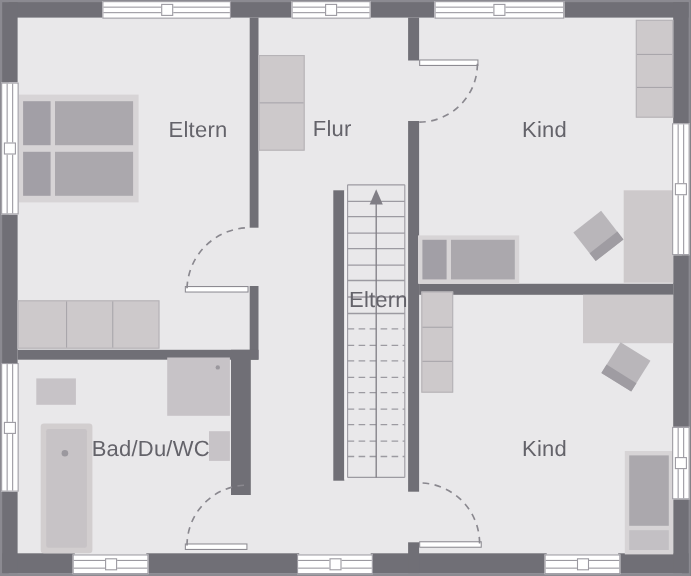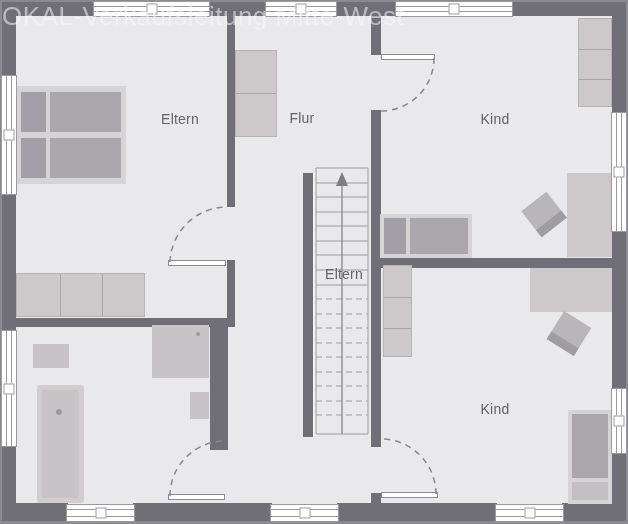--- a/index.html
+++ b/index.html
@@ -39,21 +39,21 @@
   .win .mull{position:absolute;width:11px;height:11px;background:#fff;border:1px solid var(--line);left:50%;top:50%;transform:translate(-50%,-50%);}
   .door-leaf{position:absolute;background:#fff;border:1px solid #8d8b92;z-index:5;}
   .white-strip{position:absolute;background:#f2f1f3;z-index:2;}
   #svg-overlay{position:absolute;left:0;top:0;z-index:6;pointer-events:none;}
   .arc{fill:none;stroke:var(--dash);stroke-width:1.5;stroke-dasharray:6 5;}
   .tread{stroke:var(--line);stroke-width:1.2;}
   .tread.dashed{stroke-dasharray:6 4;}
   .stair-edge{stroke:var(--line);stroke-width:1;}
   .walkline{stroke:#807e85;stroke-width:1.2;}
   .arrowhead{fill:#807e85;}
-  .room-label{position:absolute;z-index:7;color:var(--label-text);font-size:14px;
+  .room-label{position:absolute;z-index:7;color:var(--label-text);font-size:20px;
     transform:translate(-50%,-50%);white-space:nowrap;letter-spacing:0.2px;}
   .watermark{position:absolute;left:2px;top:1px;z-index:10;color:var(--watermark);
     font-size:26px;white-space:nowrap;letter-spacing:0.5px;}
 </style>
 </head>
 <body>
 
 <div id="plan">
 
   <div class="floor" style="left:8px;top:3px;width:612px;height:518px;"></div>
@@ -228,17 +228,17 @@
     <path class="arc" d="M 170 262 A 57 57 0 0 1 227 207"></path>
     <path class="arc" d="M 434 58 A 53 53 0 0 1 381 111"></path>
     <path class="arc" d="M 436 494 A 55 55 0 0 0 381 439"></path>
     <path class="arc" d="M 170 496 A 55 55 0 0 1 225 441"></path>
   </svg>
 
   <div class="room-label" style="left:180px;top:119px;">Eltern</div>
   <div class="room-label" style="left:302px;top:118px;">Flur</div>
   <div class="room-label" style="left:495px;top:119px;">Kind</div>
   <div class="room-label" style="left:344px;top:274px;">Eltern</div>
+  <div class="room-label" style="left:137px;top:409px;">Bad/Du/WC</div>
   <div class="room-label" style="left:495px;top:409px;">Kind</div>
 
-  <div class="watermark">OKAL-Verkaufsleitung Mitte-West</div>
 
 </div>
 
 </body></html>

